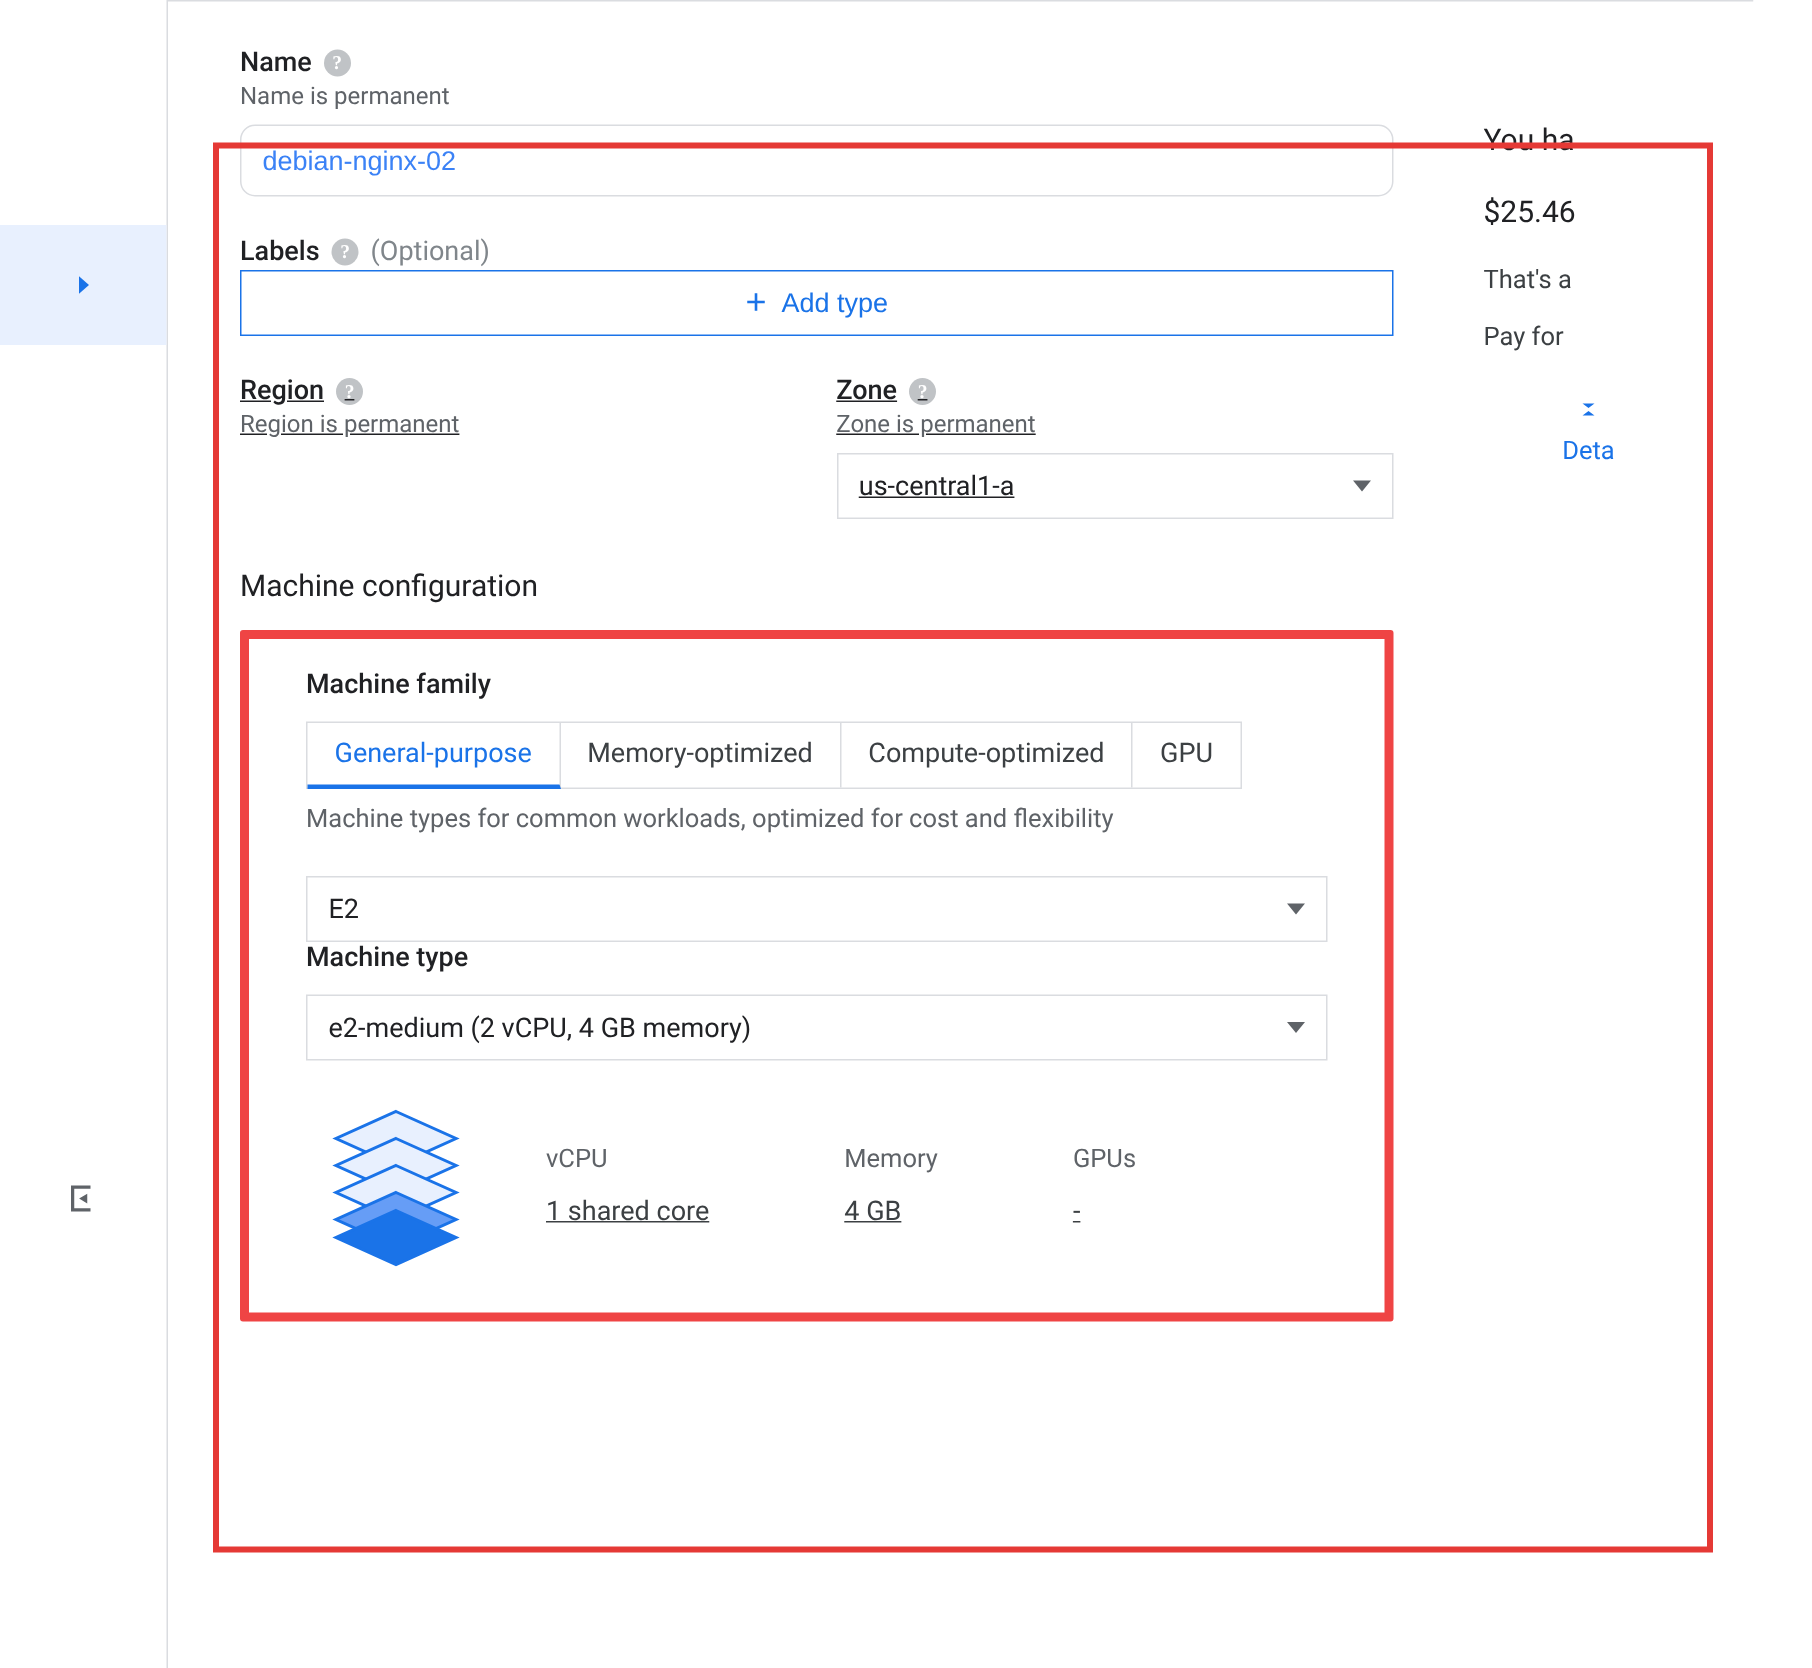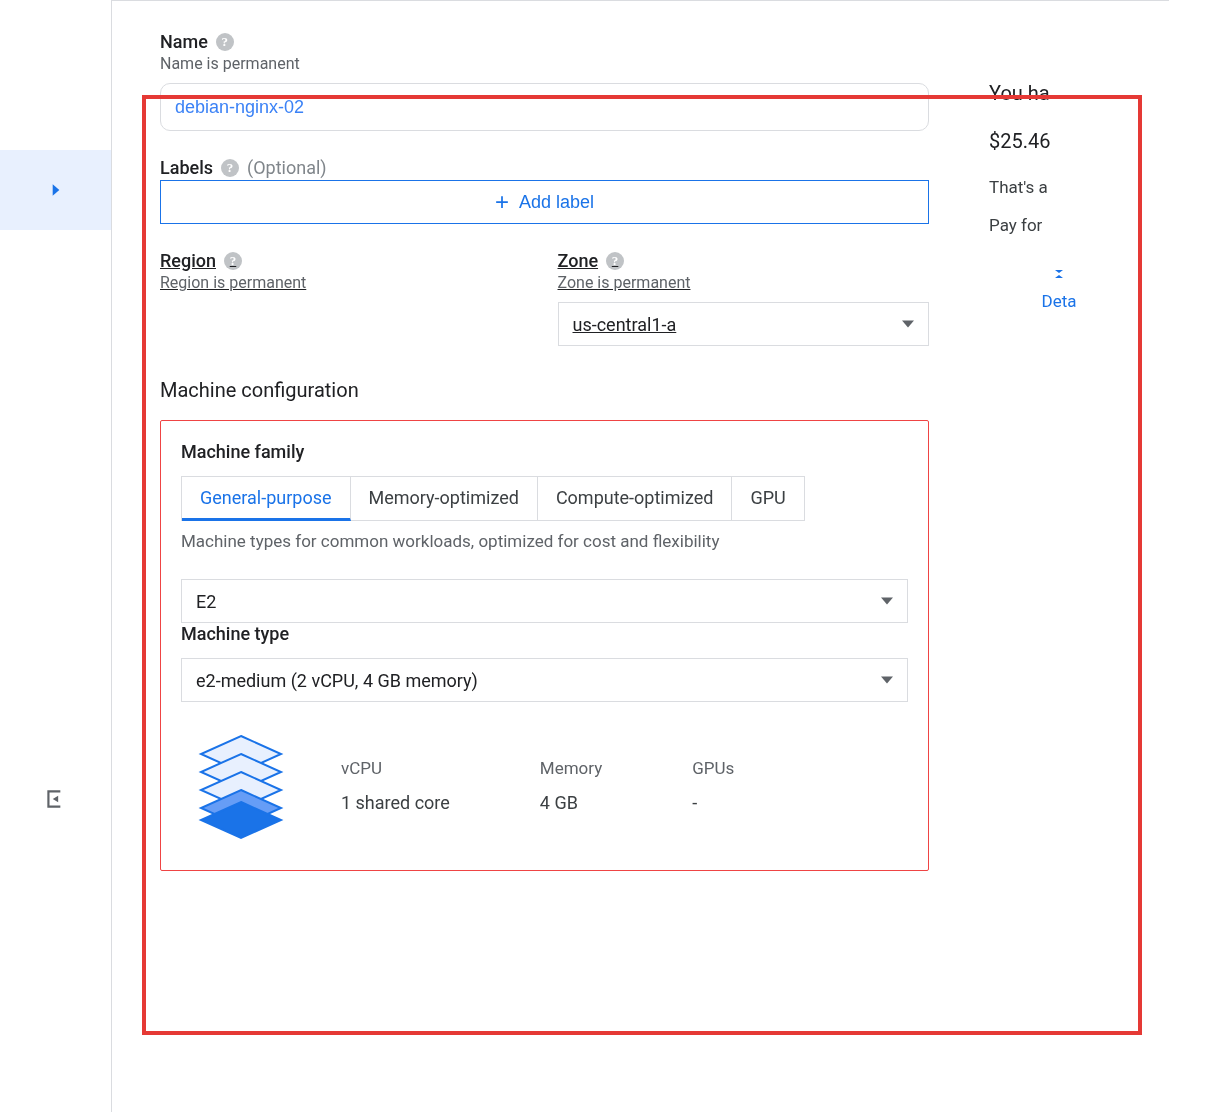--- a/index.html
+++ b/index.html
@@ -152,23 +152,23 @@
   .select-caret svg { display:block; }
 
   .section-title {
     font-size: 20px;
     font-weight: 400;
     color: #202124;
     margin: 32px 0 18px;
   }
 
   .panel {
-    border: 1px solid #ef4444;
+    border: 6px solid #ef4444;
     border-radius: 2px;
-    padding: 20px 20px 30px;
+    padding: 20px 38px 30px;
   }
 
   .panel-sub-title {
     font-size: 18px;
     font-weight: 500;
     margin-bottom: 14px;
   }
 
   .tab-row {
     display:flex;
@@ -209,21 +209,21 @@
     margin-top: 28px;
   }
   .stack-icon { width: 120px; height: 110px; flex-shrink:0; }
   .spec-cols {
     display:flex; flex:1; gap: 90px;
   }
   .spec-block .spec-h {
     font-size: 17px; color: #5f6368; margin-bottom: 14px;
   }
   .spec-block .spec-v {
-    font-size: 18px; color: #3c4043;
+    font-size: 18px; color: #3c4043; text-decoration: underline;
   }
 
   .highlight-box {
     position: absolute;
     border: 4px solid #e53935;
     pointer-events: none;
   }
 </style>
 </head>
 <body>
@@ -259,21 +259,21 @@
         </div>
 
         <div class="field-block">
           <div class="field-label-row">
             <span class="field-label">Labels</span>
             <span class="help-icon">?</span>
             <span class="optional">(Optional)</span>
           </div>
           <button class="add-label-btn">
             <span class="plus">+</span>
-            <span>Add label</span>
+            <span>Add type</span>
           </button>
         </div>
 
         <div class="two-col field-block">
           <div>
             <div class="field-label-row">
               <span class="field-label">Region</span>
               <span class="help-icon">?</span>
             </div>
             <div class="sub-label">Region is permanent</div>

